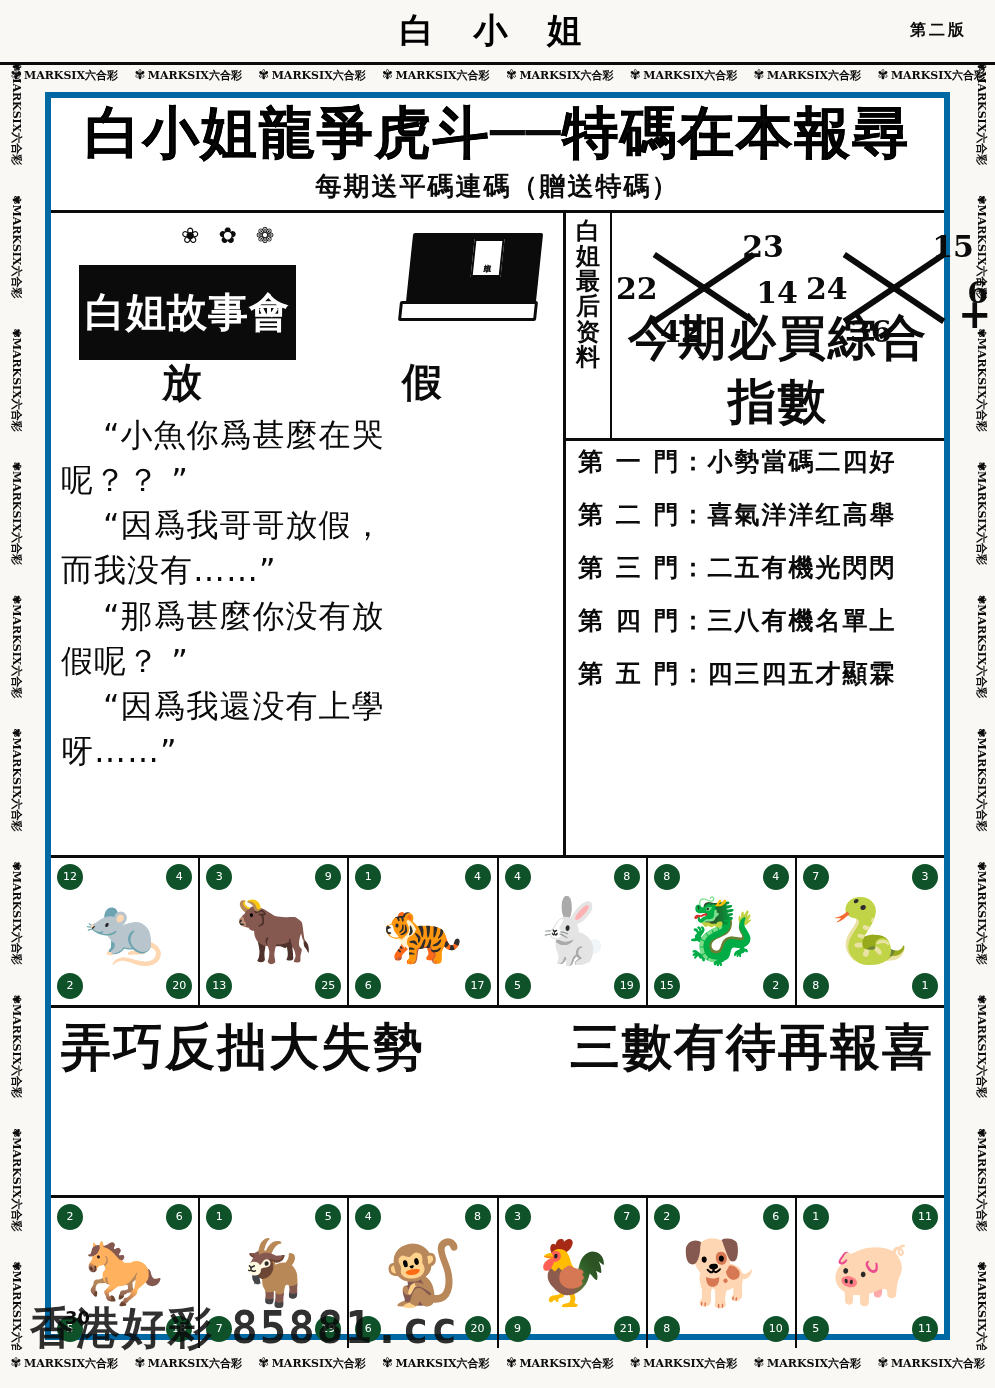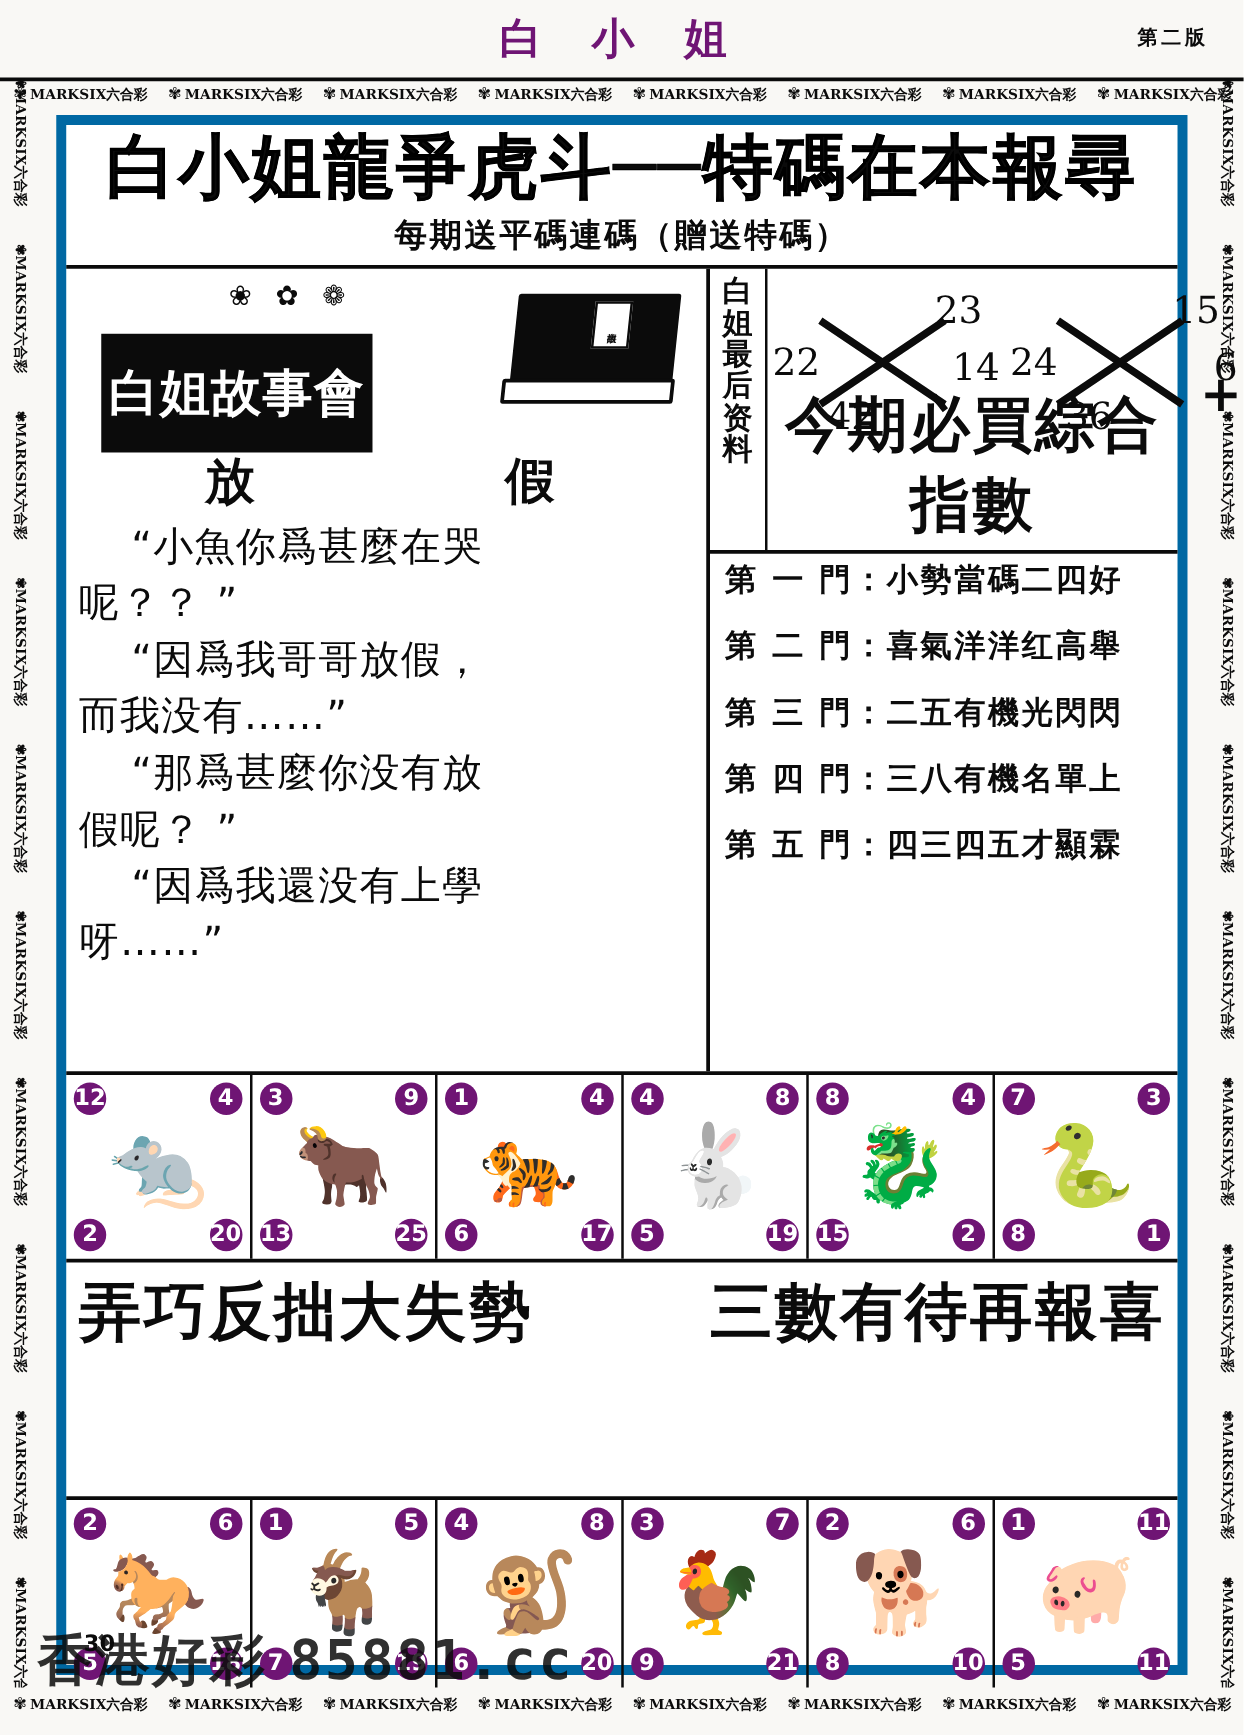--- a/index.html
+++ b/index.html
@@ -16,21 +16,21 @@
   }
   
   .masthead{
     position:absolute;left:0;top:0;width:995px;height:62px;
     border-bottom:3px solid #111;
     display:flex;align-items:center;justify-content:center;
   }
   .masthead .title{
     font-family:"DejaVu Sans","Liberation Sans",sans-serif;
     font-size:34px;font-weight:bold;letter-spacing:14px;
-    color:#701a75;
+    color:#000000;
   }
   .masthead .edition{
     position:absolute;right:28px;top:20px;
     font-size:16px;font-weight:bold;letter-spacing:3px;
   }
   
   .ribbon{
     position:absolute;left:0;width:995px;height:26px;
     display:flex;align-items:center;justify-content:space-between;
     padding:0 10px;box-sizing:border-box;
@@ -60,21 +60,21 @@
     white-space:nowrap;
     font-size:11px;font-weight:bold;
     font-family:"DejaVu Serif","Liberation Serif",serif;
   }
   .side-left .side-inner{position:absolute;left:24px;top:0;width:1288px;}
   .side-right .side-inner{position:absolute;left:24px;top:0;width:1288px;}
   .side-inner span{margin-right:30px;}
   
   .frame{
     position:absolute;left:45px;top:92px;width:905px;height:1248px;
-    border:8px solid #0369a1;box-sizing:border-box;
+    border:6px solid #0369a1;box-sizing:border-box;
     background:#fff;
   }
   
   .headline{
     border-bottom:3px solid #111;
     padding:6px 0 4px 0;
     text-align:center;
   }
   .headline h1{
     margin:0;
@@ -140,21 +140,21 @@
     width:46px;border-right:2px solid #111;box-sizing:border-box;
     font-size:24px;font-weight:bold;text-align:center;line-height:1.05;
     padding-top:6px;
     letter-spacing:0;
   }
   .num-side span{display:block;}
   .num-main{flex:1;position:relative;}
   .crossed{
     position:absolute;width:150px;height:110px;
   }
-  .crossed .n{position:absolute;font-size:30px;font-weight:normal;font-family:"DejaVu Serif","Liberation Serif",serif;text-align:center;}
+  .crossed .n{position:absolute;font-size:30px;font-weight:bold;font-family:"DejaVu Serif","Liberation Serif",serif;text-align:center;}
   .crossed .n.tr{right:0px;top:-6px;}
   .crossed .n.bl{left:26px;bottom:-4px;}
   .crossed .n.ml{left:-18px;top:36px;}
   .crossed .n.mr{right:-14px;top:40px;}
   .crossed .x1,.crossed .x2{
     position:absolute;left:10px;top:50px;width:120px;height:6px;background:#111;
   }
   .crossed .x1{transform:rotate(34deg);}
   .crossed .x2{transform:rotate(-34deg);}
   .plus{
@@ -179,21 +179,21 @@
   .zodiac{
     display:flex;border-bottom:3px solid #111;height:150px;box-sizing:border-box;
   }
   .zcell{
     flex:1;border-right:2px solid #111;box-sizing:border-box;position:relative;
     display:flex;align-items:center;justify-content:center;
   }
   .zcell:last-child{border-right:none;}
   .ball{
     position:absolute;width:26px;height:26px;border-radius:50%;
-    background:#701a75;color:#fff;font-size:18px;font-weight:bold;
+    background:#14532d;color:#fff;font-size:11px;font-weight:normal;
     display:flex;align-items:center;justify-content:center;
   }
   .ball.tl{left:6px;top:6px;}
   .ball.tr{right:6px;top:6px;}
   .ball.bl{left:6px;bottom:6px;}
   .ball.br{right:6px;bottom:6px;}
   .animal{font-size:64px;line-height:1;color:#111;filter:blur(0.2px);}
   
   .verse{
     border-bottom:3px solid #111;padding:8px 10px 6px 10px;box-sizing:border-box;

